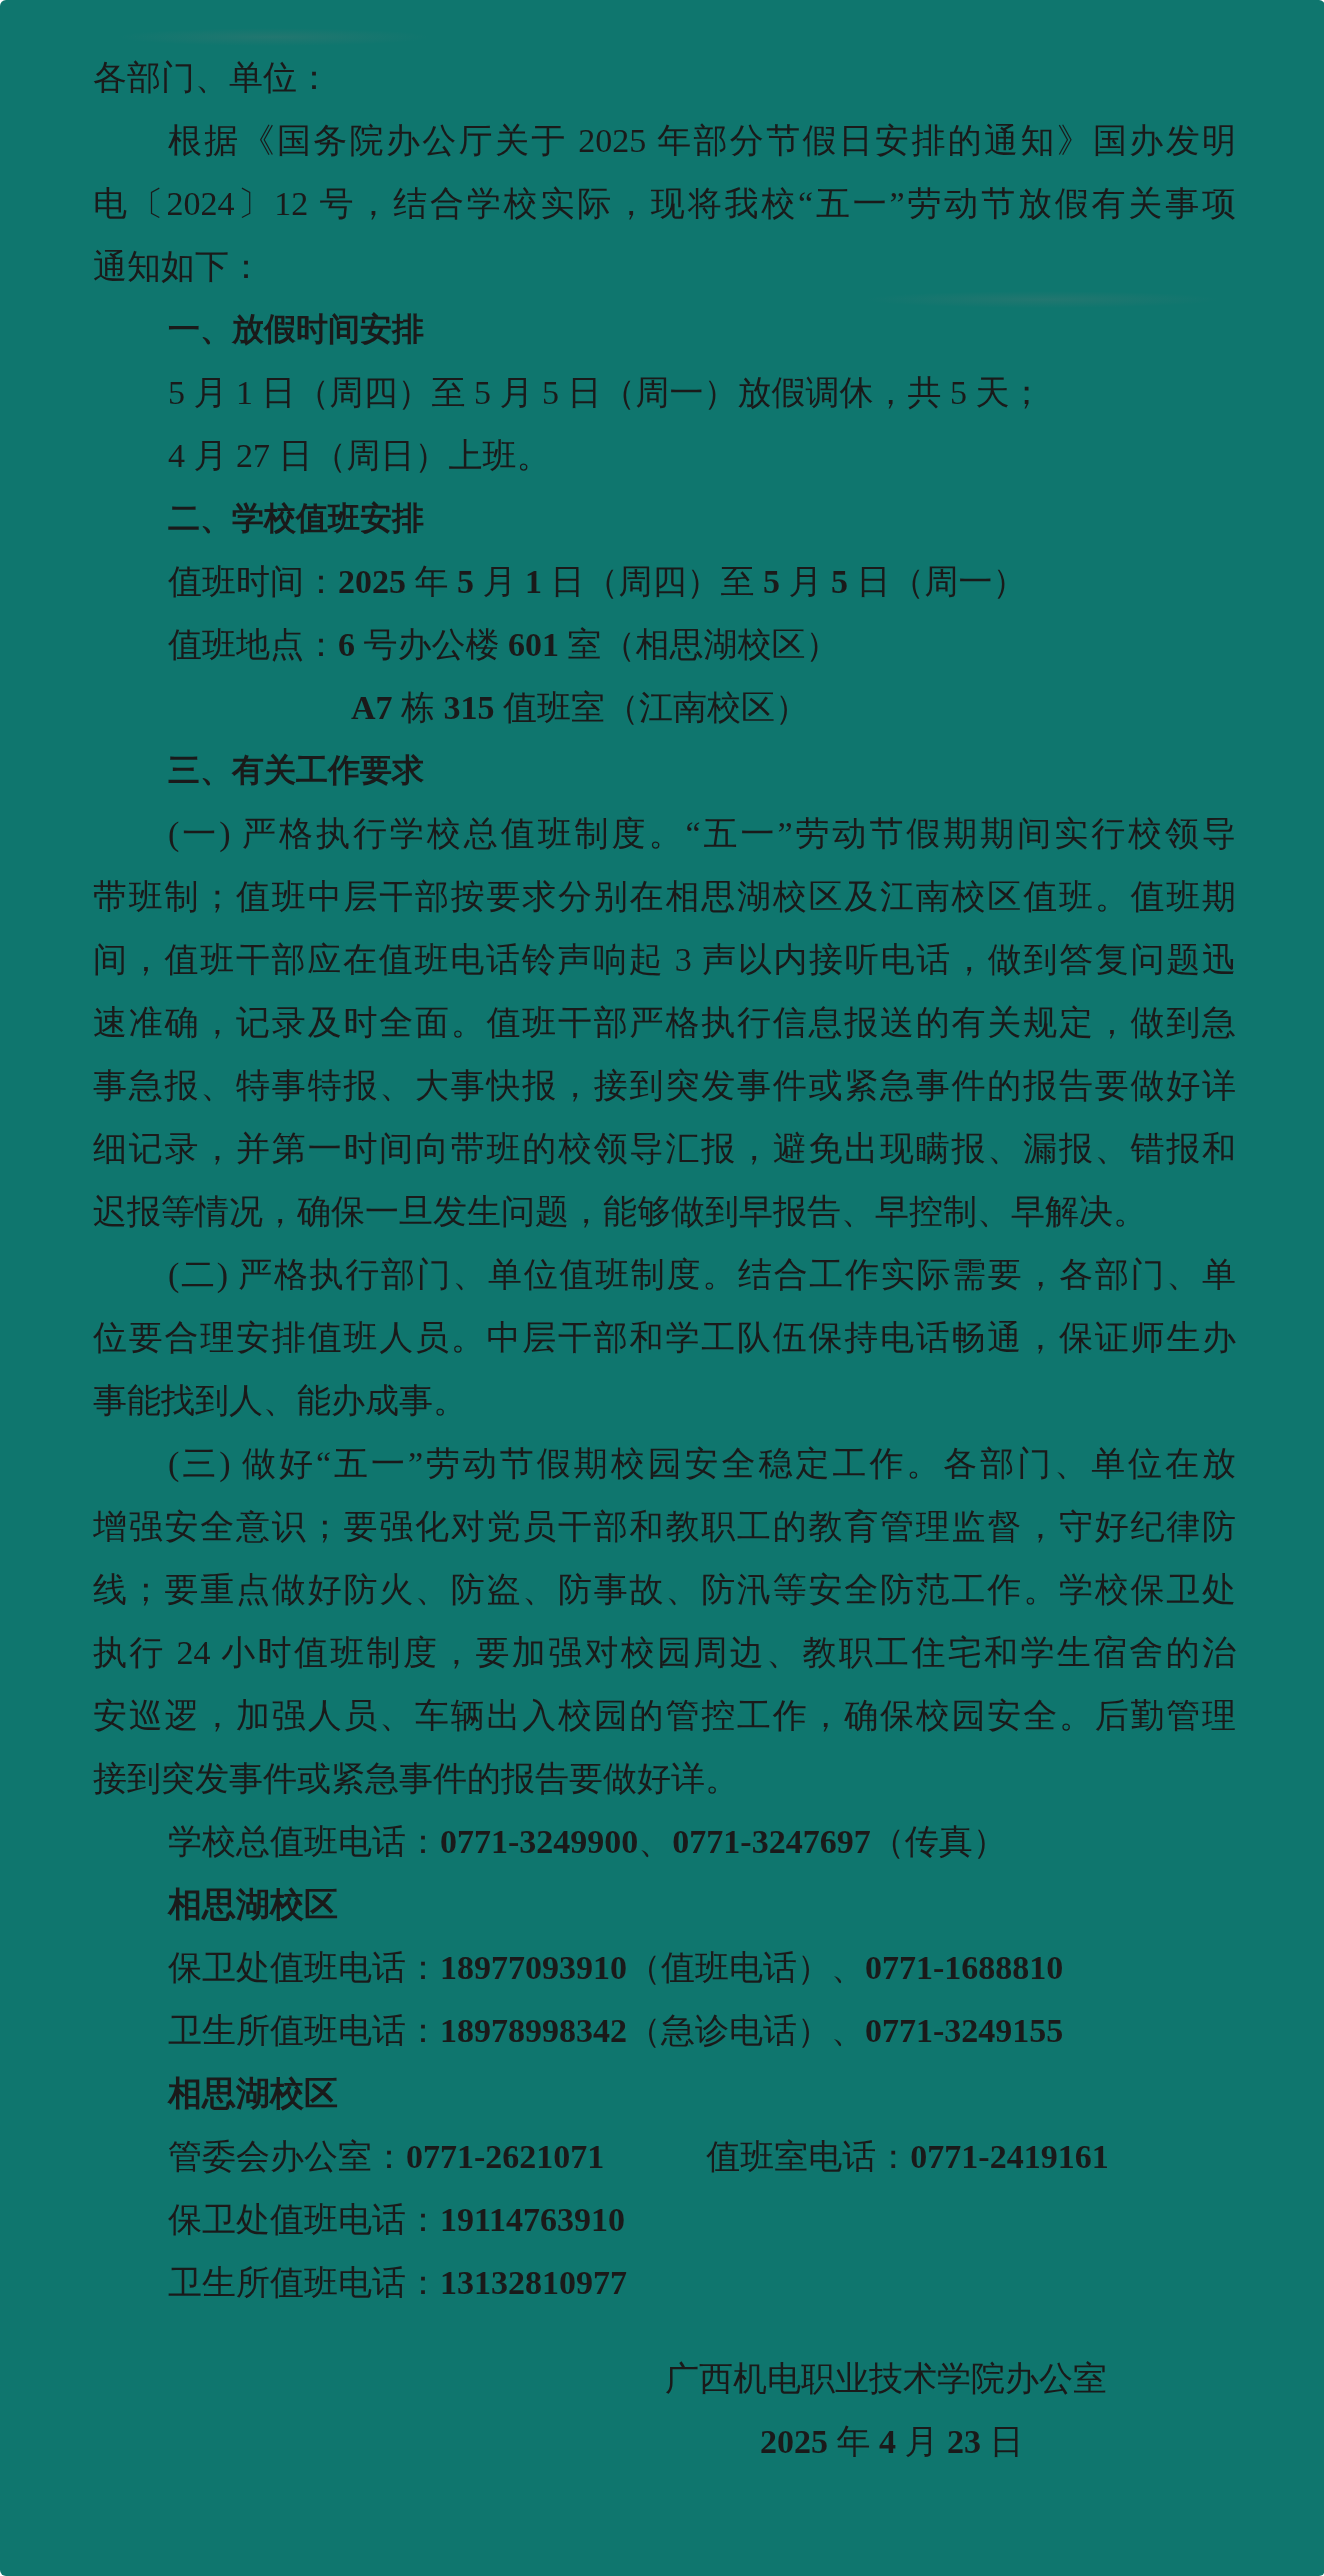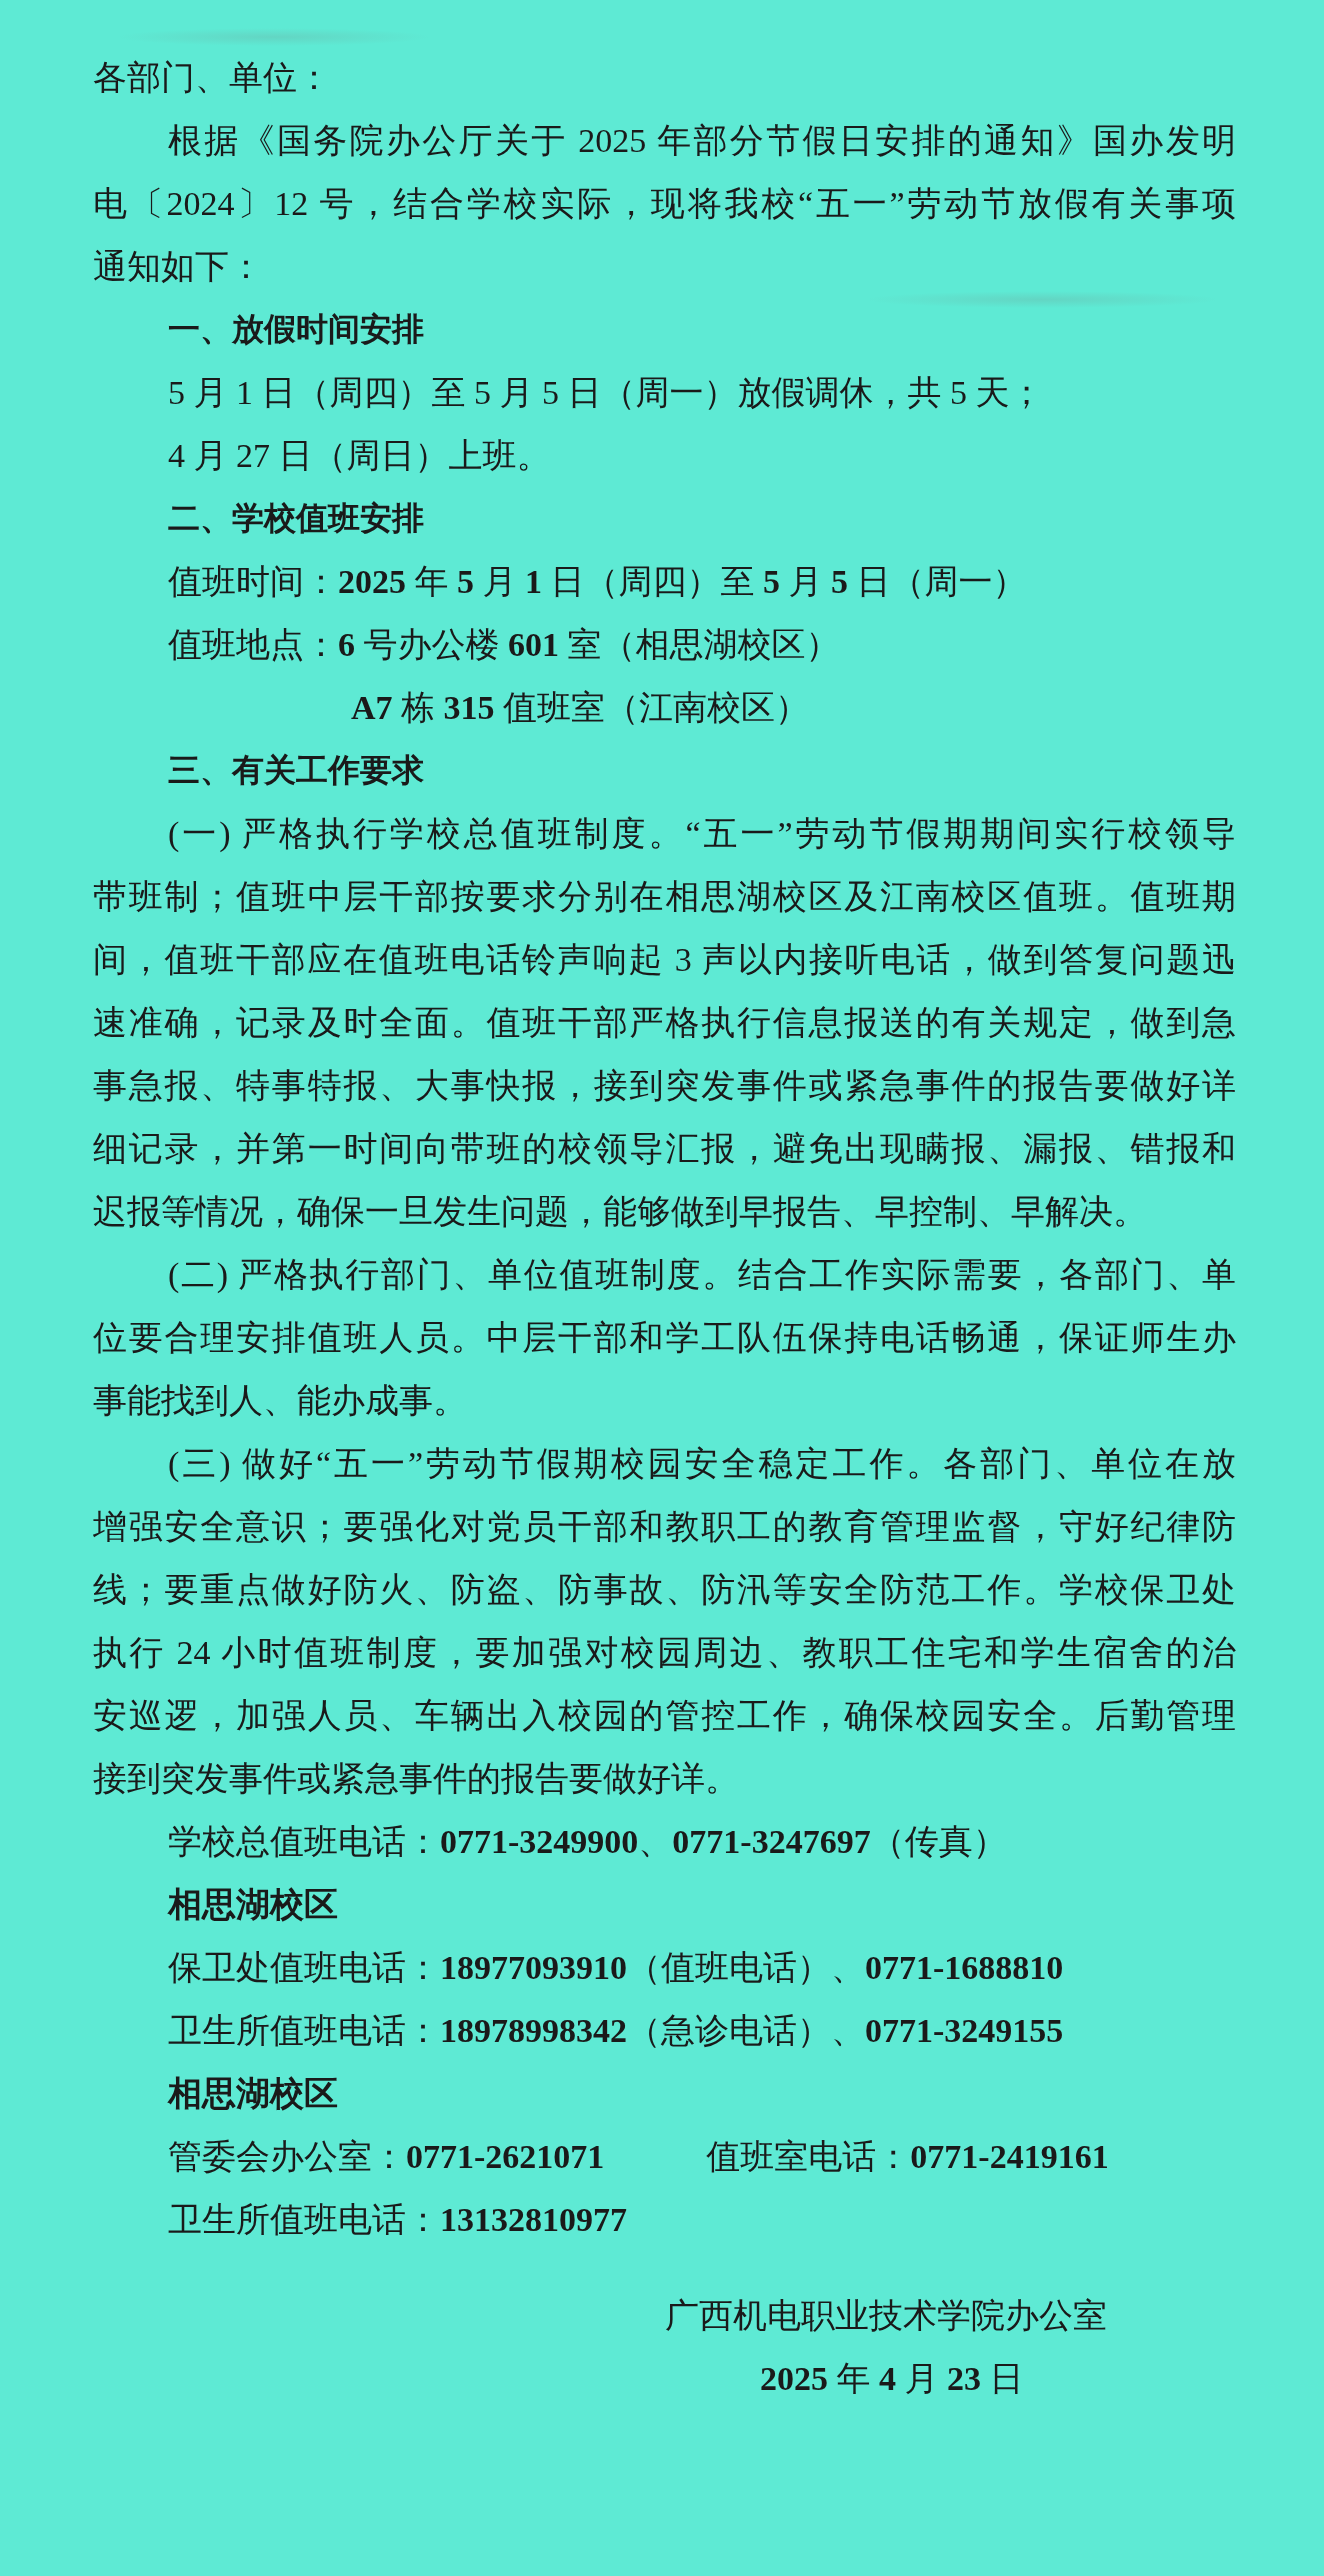--- a/index.html
+++ b/index.html
@@ -14,21 +14,22 @@
     font-family: "Liberation Serif", "DejaVu Serif", serif;
     color: #1a1a1a;
     overflow: hidden;
   }
   .page {
     position: relative;
     width: 1325px;
     height: 2576px;
     box-sizing: border-box;
     padding: 46px 89px 0 93px;
-    background: #5eead4;
+    background: #0f766e;
+    border-radius: 6px;
   }
   .doc-line {
     box-sizing: border-box;
     width: 1143px;
     height: 63px;
     line-height: 63px;
     font-size: 34px;
     letter-spacing: 0;
     color: #1a1a1a;
   }
@@ -91,18 +92,19 @@
       <div class="doc-line justify">线；要重点做好防火、防盗、防事故、防汛等安全防范工作。学校保卫处</div>
       <div class="doc-line justify">执行 24 小时值班制度，要加强对校园周边、教职工住宅和学生宿舍的治</div>
       <div class="doc-line justify">安巡逻，加强人员、车辆出入校园的管控工作，确保校园安全。后勤管理</div>
       <div class="doc-line">接到突发事件或紧急事件的报告要做好详。</div>
       <div class="doc-line indent-para">学校总值班电话：<b>0771-3249900</b>、<b>0771-3247697</b>（传真）</div>
       <div class="doc-line indent-para campus">相思湖校区</div>
       <div class="doc-line indent-para">保卫处值班电话：<b>18977093910</b>（值班电话）、<b>0771-1688810</b></div>
       <div class="doc-line indent-para">卫生所值班电话：<b>18978998342</b>（急诊电话）、<b>0771-3249155</b></div>
       <div class="doc-line indent-para campus">相思湖校区</div>
       <div class="doc-line indent-para">管委会办公室：<b>0771-2621071</b>　　　值班室电话：<b>0771-2419161</b></div>
+      <div class="doc-line indent-para">保卫处值班电话：<b>19114763910</b></div>
       <div class="doc-line indent-para">卫生所值班电话：<b>13132810977</b></div>
       <div class="doc-line sig-org">广西机电职业技术学院办公室</div>
       <div class="doc-line sig-date"><b>2025</b> 年 <b>4</b> 月 <b>23</b> 日</div>
     </div>
 </div>
 
 
 </body></html>

